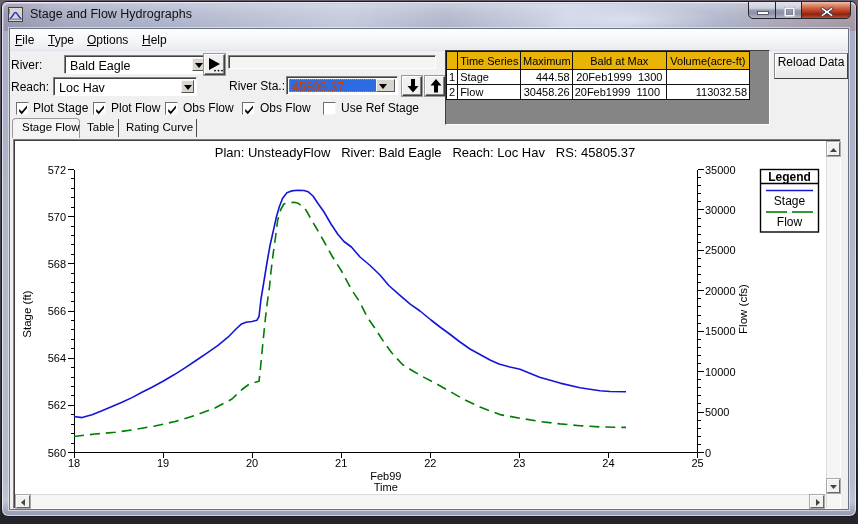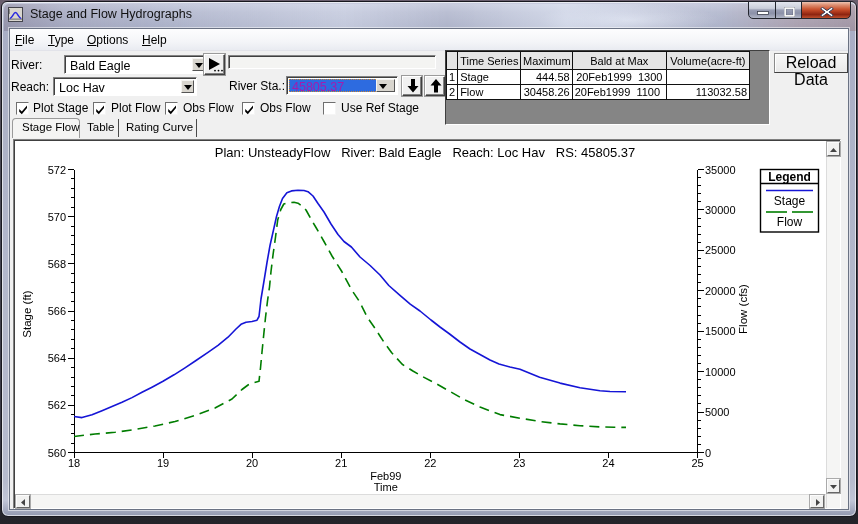--- a/index.html
+++ b/index.html
@@ -53,23 +53,23 @@
 #tabActive { position:absolute; left:12px; top:118px; width:68px; height:20px; background:#f4f4f3;
   border:1px solid #9a9a9a; border-bottom:none; border-radius:4px 4px 0 0; }
 .tabsep { position:absolute; top:119px; width:1px; height:18px; background:#4a4a4a; }
 .tablbl { position:absolute; top:121px; font-size:11.5px; color:#000; white-space:nowrap; }
 
 
 #gridpanel { position:absolute; left:445px; top:50px; width:325px; height:75px; background:#858585;
   border-top:1px solid #3f3f3f; border-left:1px solid #3f3f3f; border-bottom:1px solid #fff; border-right:1px solid #fff; }
 #grid { position:absolute; left:446px; top:51px; border-collapse:collapse; font-size:11px; table-layout:fixed; width:304px; }
 #grid td { border:1px solid #111; padding:0 2px; background:#fff; height:15px; white-space:nowrap; overflow:hidden; }
-#grid tr.h td { background:#e5e5e5; text-align:center; height:18px; }
-#reload { position:absolute; left:774px; top:53px; width:74px; height:20px; text-align:center;
-  font-size:16px; line-height:17px; background:linear-gradient(#f8f8f8,#e9e9e9);
+#grid tr.h td { background:#eab308; text-align:center; height:18px; }
+#reload { position:absolute; left:774px; top:53px; width:74px; height:26px; text-align:center;
+  font-size:12px; line-height:17px; background:linear-gradient(#f8f8f8,#e9e9e9);
   border:1px solid #8a8a8a; border-bottom-color:#404040; border-right-color:#404040;
   box-shadow: inset 1px 1px 0 #fff; }
 
 
 #chartpanel { position:absolute; left:13px; top:139px; width:828px; height:370px;
   border-top:1px solid #808080; border-left:1px solid #808080;
   border-bottom:1px solid #fff; border-right:1px solid #fff; background:#e8e8e8; }
 #chartwhite { position:absolute; left:14px; top:140px; width:826px; height:368px; background:#fff;
   border-top:1px solid #404040; border-left:1px solid #404040; }
 #chartsvg { position:absolute; left:15px; top:141px; }
@@ -142,21 +142,21 @@
   <div class="txt">Loc Hav</div>
   <div class="cbtn">
       <svg style="position:absolute;left:2px;top:4px" width="9" height="6" viewBox="0 0 9 6">
         <path d="M0,0 h8 l-4,5 z" fill="#000"></path>
       </svg>
     </div>
 </div>
 <div class="lbl" style="left:229px;top:79px">River Sta.:</div>
 <div class="combo sunken" style="left:286px;top:76px;width:112px">
   <div style="position:absolute;left:2px;top:2px;right:17px;bottom:2px;background:#2d6be0;outline:1px dotted #cc8833;outline-offset:-1px"></div>
-  <div class="txt" style="color:#a21caf;z-index:2">45805.37</div>
+  <div class="txt" style="color:#c2410c;z-index:2">45805.37</div>
   <div class="cbtn" style="width:19px">
       <svg style="position:absolute;left:2px;top:4px" width="9" height="6" viewBox="0 0 9 6">
         <path d="M0,0 h8 l-4,5 z" fill="#000"></path>
       </svg>
     </div>
 </div>
 <div class="raised" style="position:absolute;left:402px;top:76px;width:20px;height:20px">
   <svg style="position:absolute;left:4px;top:2px" width="12" height="14" viewBox="0 0 12 14">
       <path d="M4,0 h4 v7 h3.5 L6,13.5 L0.5,7 H4 z" fill="#000"></path>
     </svg>

